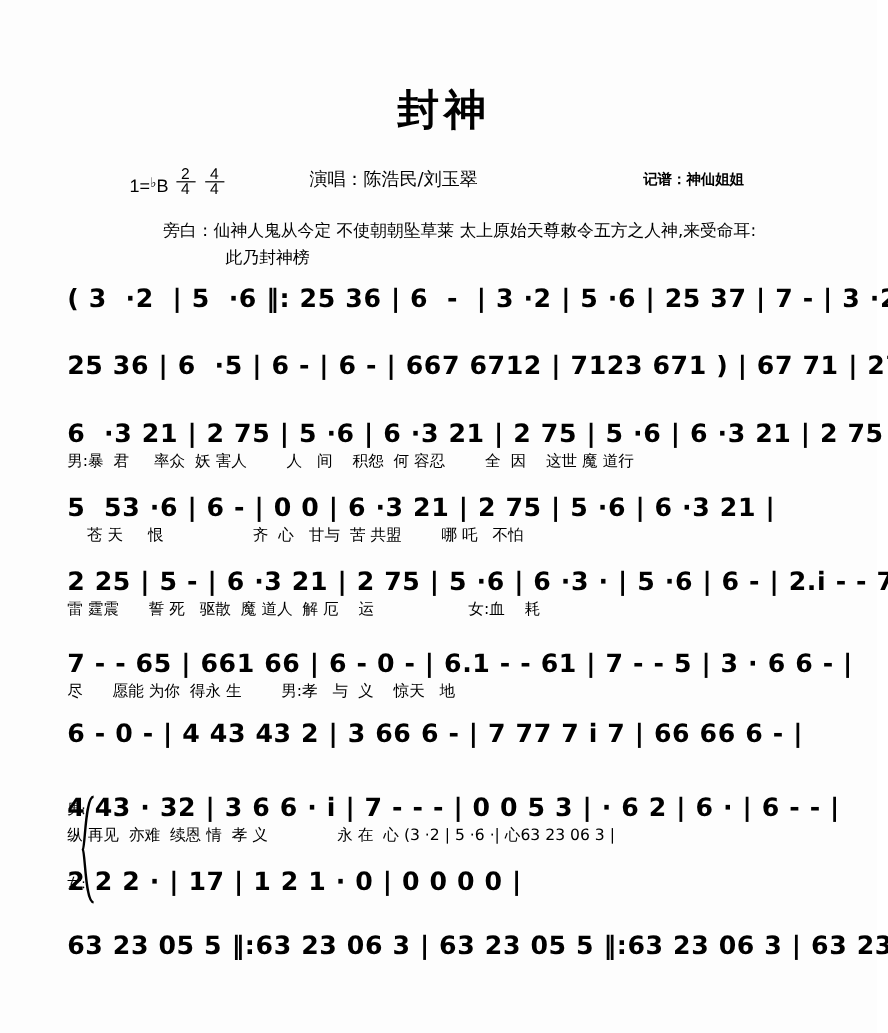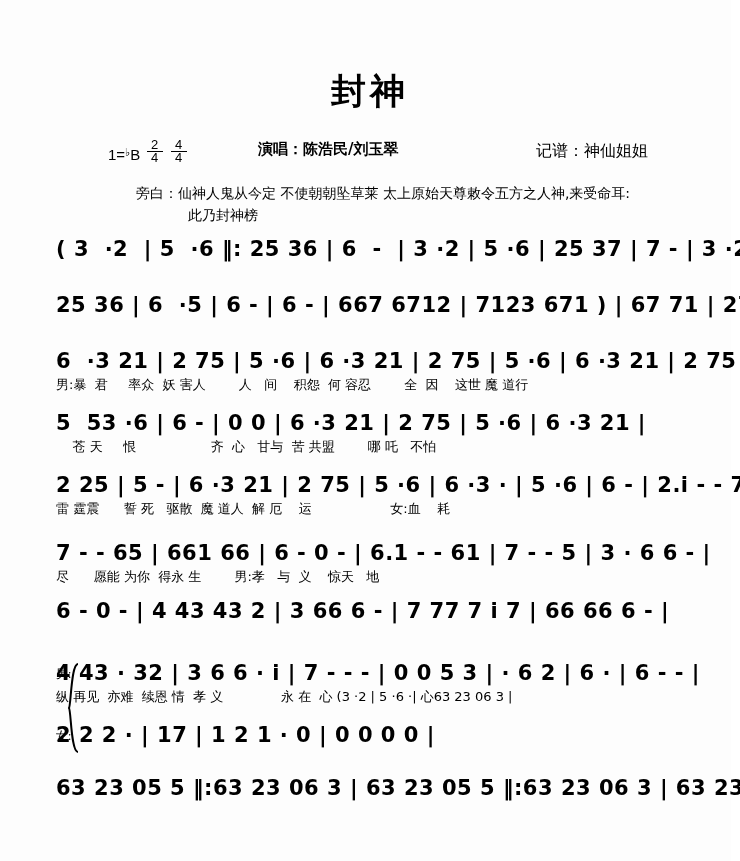--- a/index.html
+++ b/index.html
@@ -42,29 +42,29 @@
     font-family: "DejaVu Sans", sans-serif;
     font-size: 14px;
     font-weight: bold;
   }
   .singer {
     position: absolute;
     top: 140px;
     left: 258px;
     font-family: "DejaVu Sans", sans-serif;
     font-size: 15px;
-    font-weight: bold;
+    font-weight: normal;
   }
   .scribe {
     position: absolute;
     top: 141px;
     left: 536px;
     font-family: "DejaVu Sans", sans-serif;
-    font-size: 16px;
-    font-weight: normal;
+    font-size: 12px;
+    font-weight: bold;
   }
   .keysig {
     position: absolute;
     top: 138px;
     left: 88px;
     font-family: Liberation Sans, sans-serif;
     font-size: 15px;
     margin-left: 20px;
   }
   .keysig .flat {

